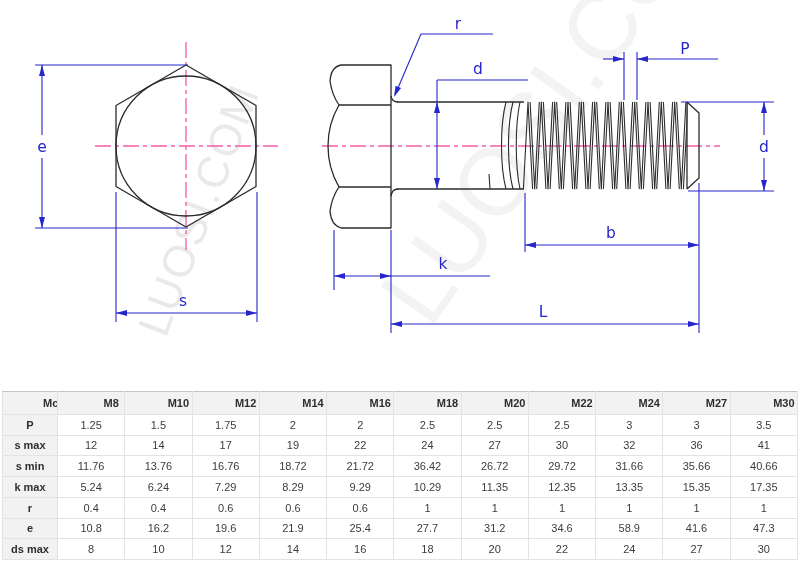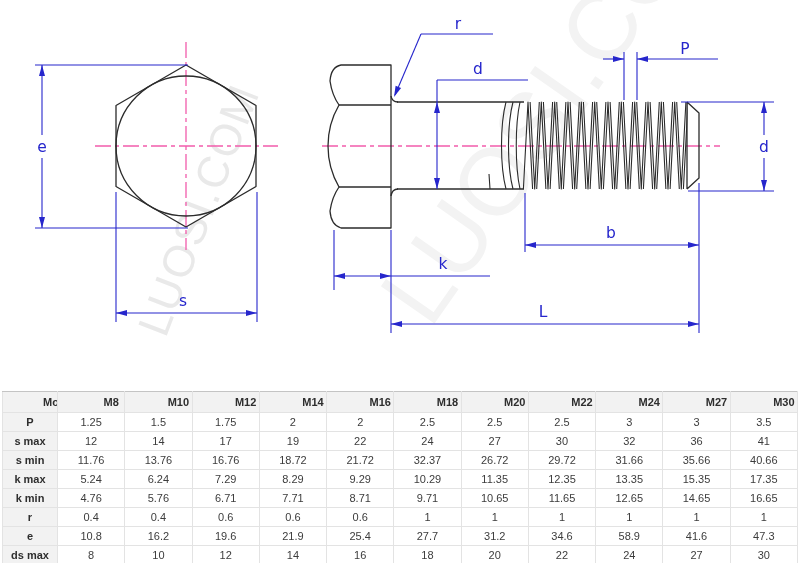--- a/index.html
+++ b/index.html
@@ -208,21 +208,21 @@
         <td>36</td>
         <td>41</td>
       </tr>
       <tr>
         <th class="row-label">s min</th>
         <td>11.76</td>
         <td>13.76</td>
         <td>16.76</td>
         <td>18.72</td>
         <td>21.72</td>
-        <td>32.37</td>
+        <td>36.42</td>
         <td>26.72</td>
         <td>29.72</td>
         <td>31.66</td>
         <td>35.66</td>
         <td>40.66</td>
       </tr>
       <tr>
         <th class="row-label">k max</th>
         <td>5.24</td>
         <td>6.24</td>
@@ -230,34 +230,20 @@
         <td>8.29</td>
         <td>9.29</td>
         <td>10.29</td>
         <td>11.35</td>
         <td>12.35</td>
         <td>13.35</td>
         <td>15.35</td>
         <td>17.35</td>
       </tr>
       <tr>
-        <th class="row-label">k min</th>
-        <td>4.76</td>
-        <td>5.76</td>
-        <td>6.71</td>
-        <td>7.71</td>
-        <td>8.71</td>
-        <td>9.71</td>
-        <td>10.65</td>
-        <td>11.65</td>
-        <td>12.65</td>
-        <td>14.65</td>
-        <td>16.65</td>
-      </tr>
-      <tr>
         <th class="row-label">r</th>
         <td>0.4</td>
         <td>0.4</td>
         <td>0.6</td>
         <td>0.6</td>
         <td>0.6</td>
         <td>1</td>
         <td>1</td>
         <td>1</td>
         <td>1</td>

